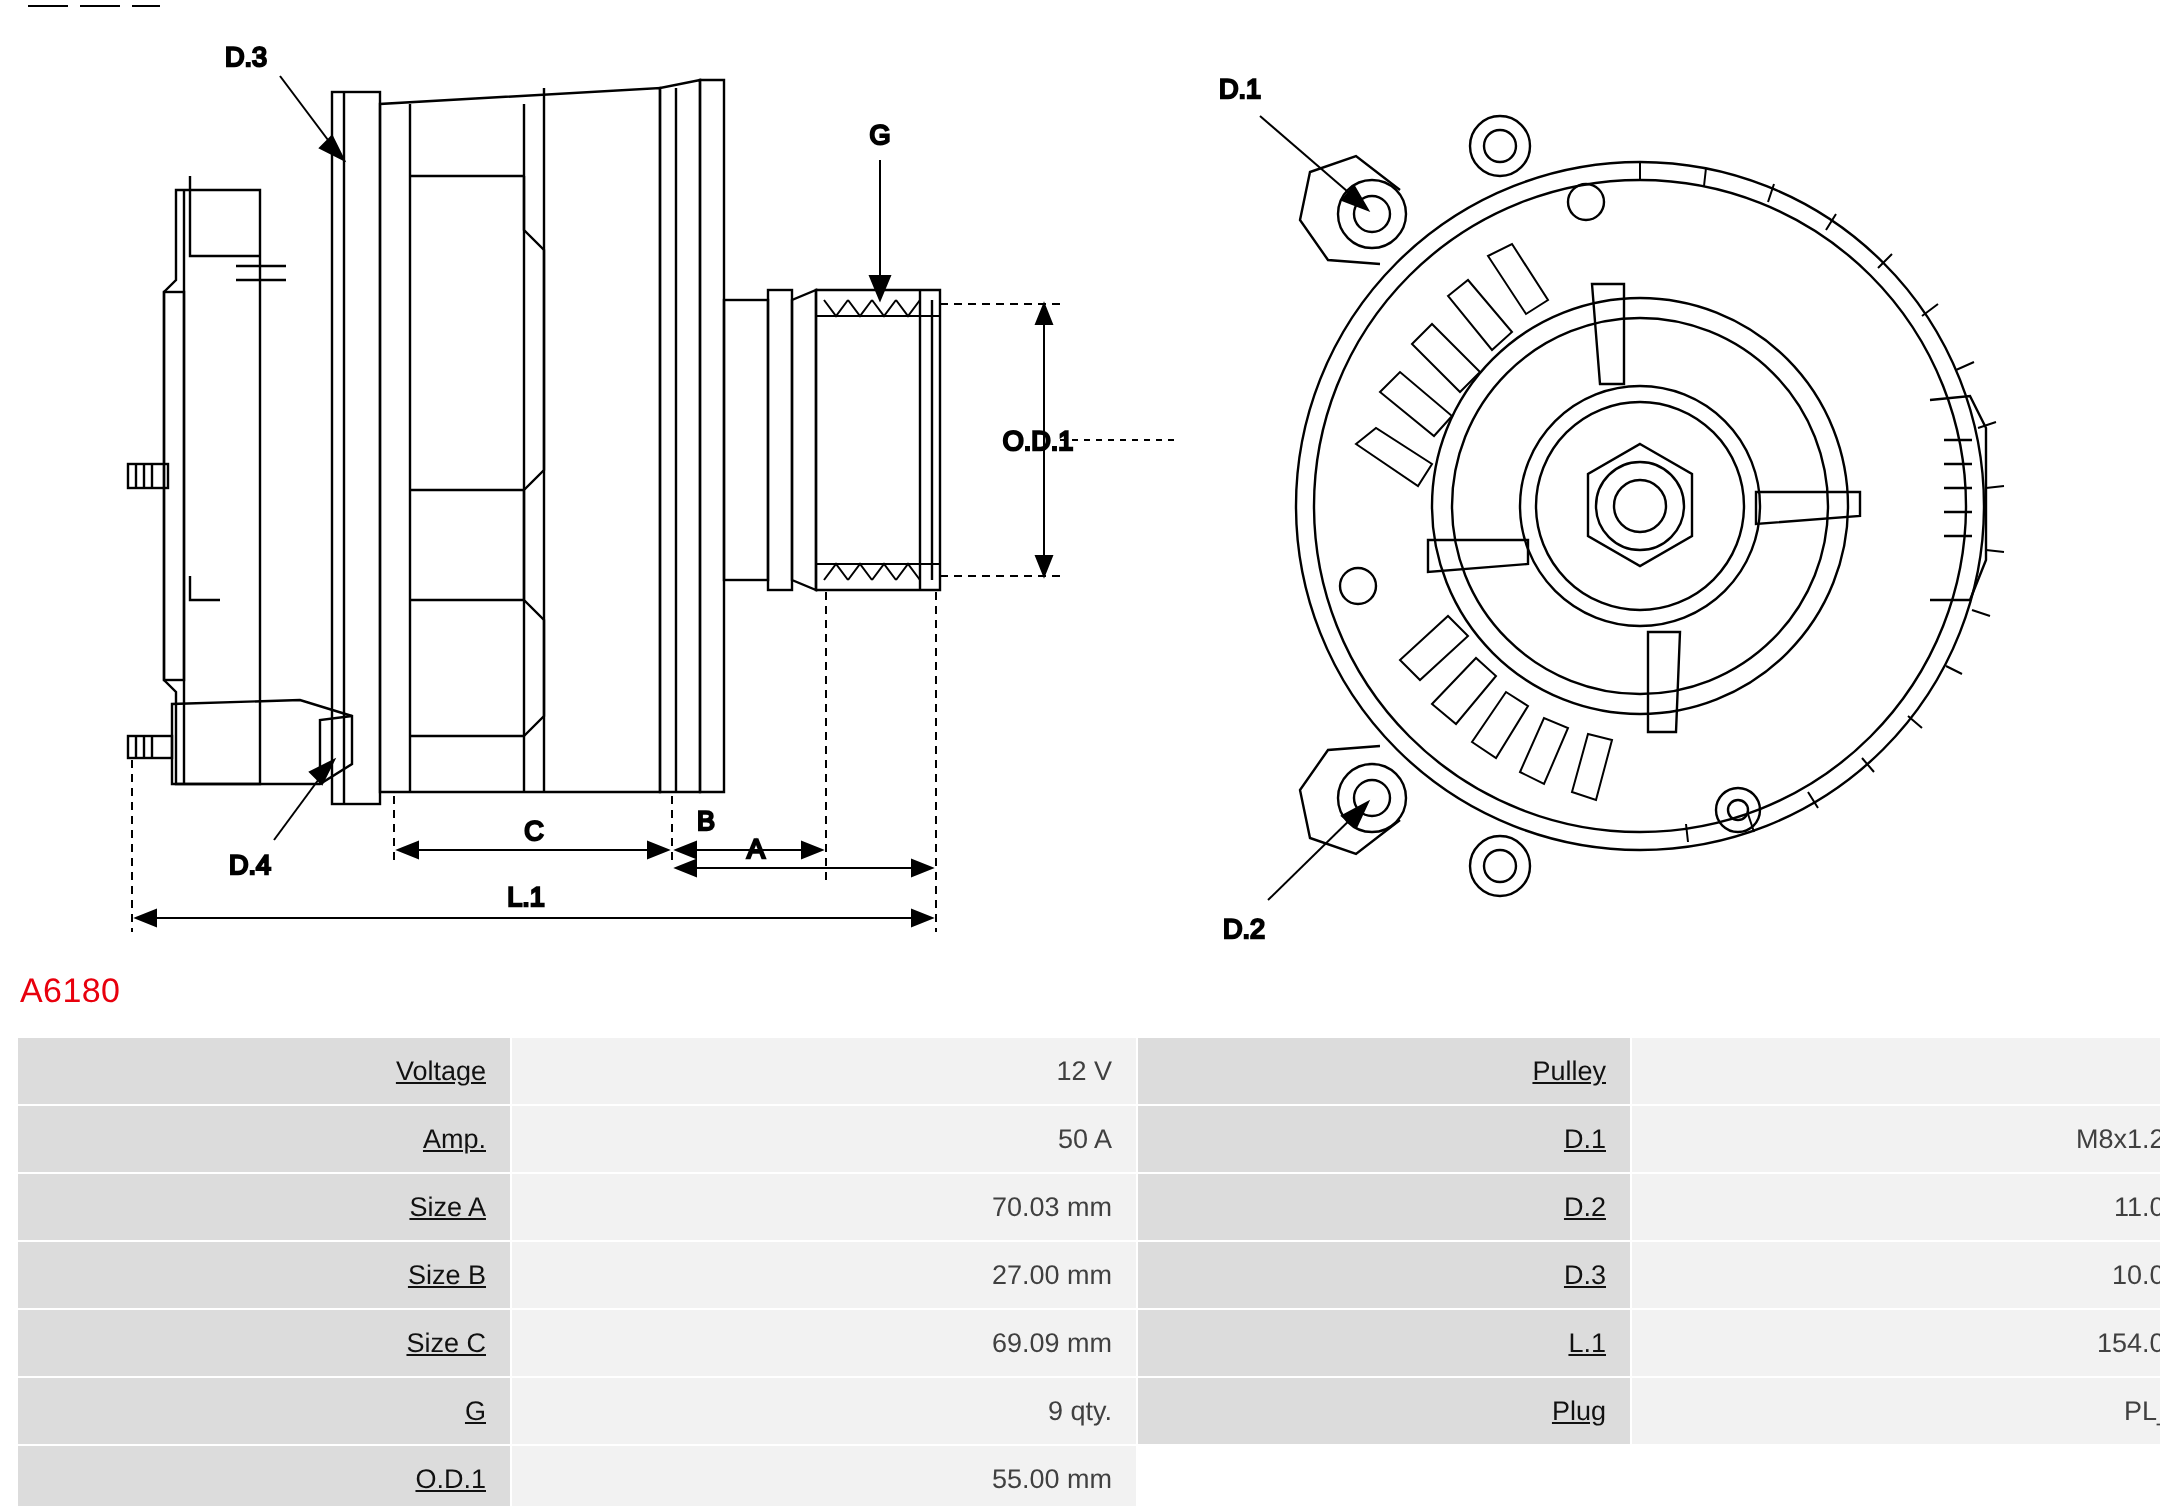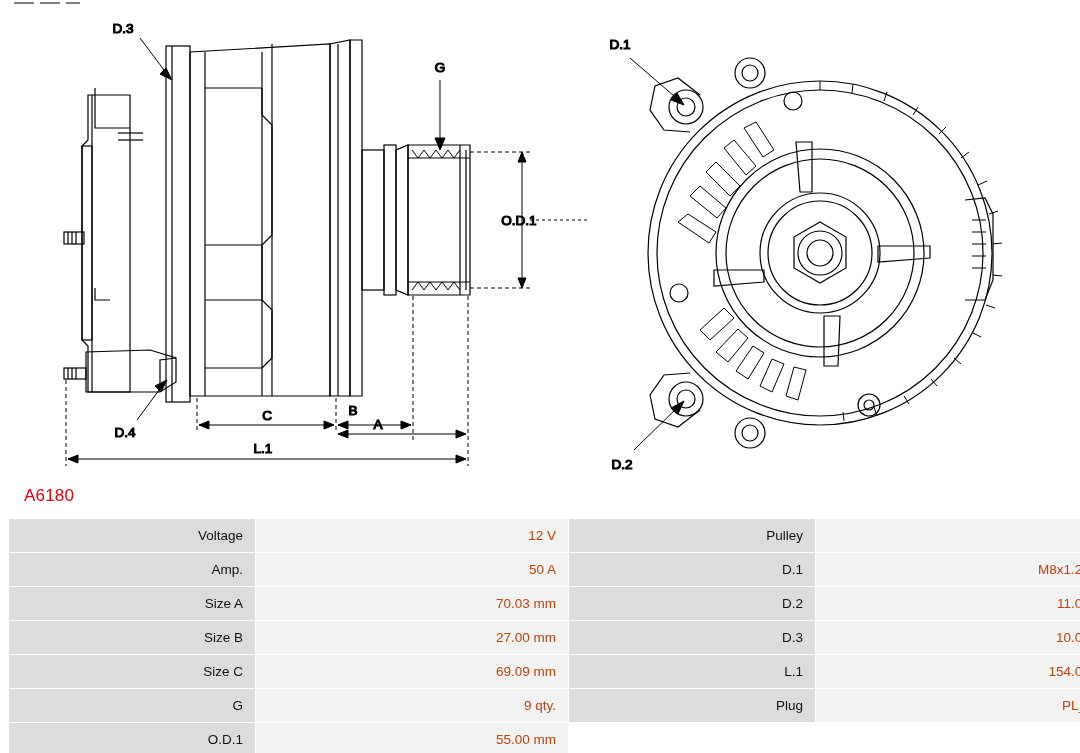--- a/index.html
+++ b/index.html
@@ -22,21 +22,21 @@
   }
   .drawing {
     position: absolute;
     left: 0;
     top: 0;
     width: 1080px;
     height: 480px;
   }
   .part-number {
     position: absolute;
-    left: 24px;
+    left: 10px;
     top: 486px;
     font-size: 17px;
     color: #e8000d;
     font-family: "Liberation Sans", sans-serif;
     letter-spacing: 0.2px;
   }
   .spec-table {
     position: absolute;
     left: 8px;
     top: 518px;
@@ -49,25 +49,26 @@
     font-size: 13.5px;
     border: 1px solid #ffffff;
     padding: 0 12px;
     vertical-align: middle;
   }
   .spec-table td.label {
     background: #dcdcdc;
     text-align: right;
     color: #111111;
     width: 222px;
+    text-decoration: underline;
   }
   .spec-table td.value {
     background: #f2f2f2;
     text-align: right;
-    color: #c2410c;
+    color: #404040;
     width: 288px;
   }
   .spec-table td.empty {
     background: #ffffff;
     border: 1px solid #ffffff;
   }
   svg text {
     font-family: "Liberation Sans", sans-serif;
     font-size: 13.5px;
     fill: #000000;

